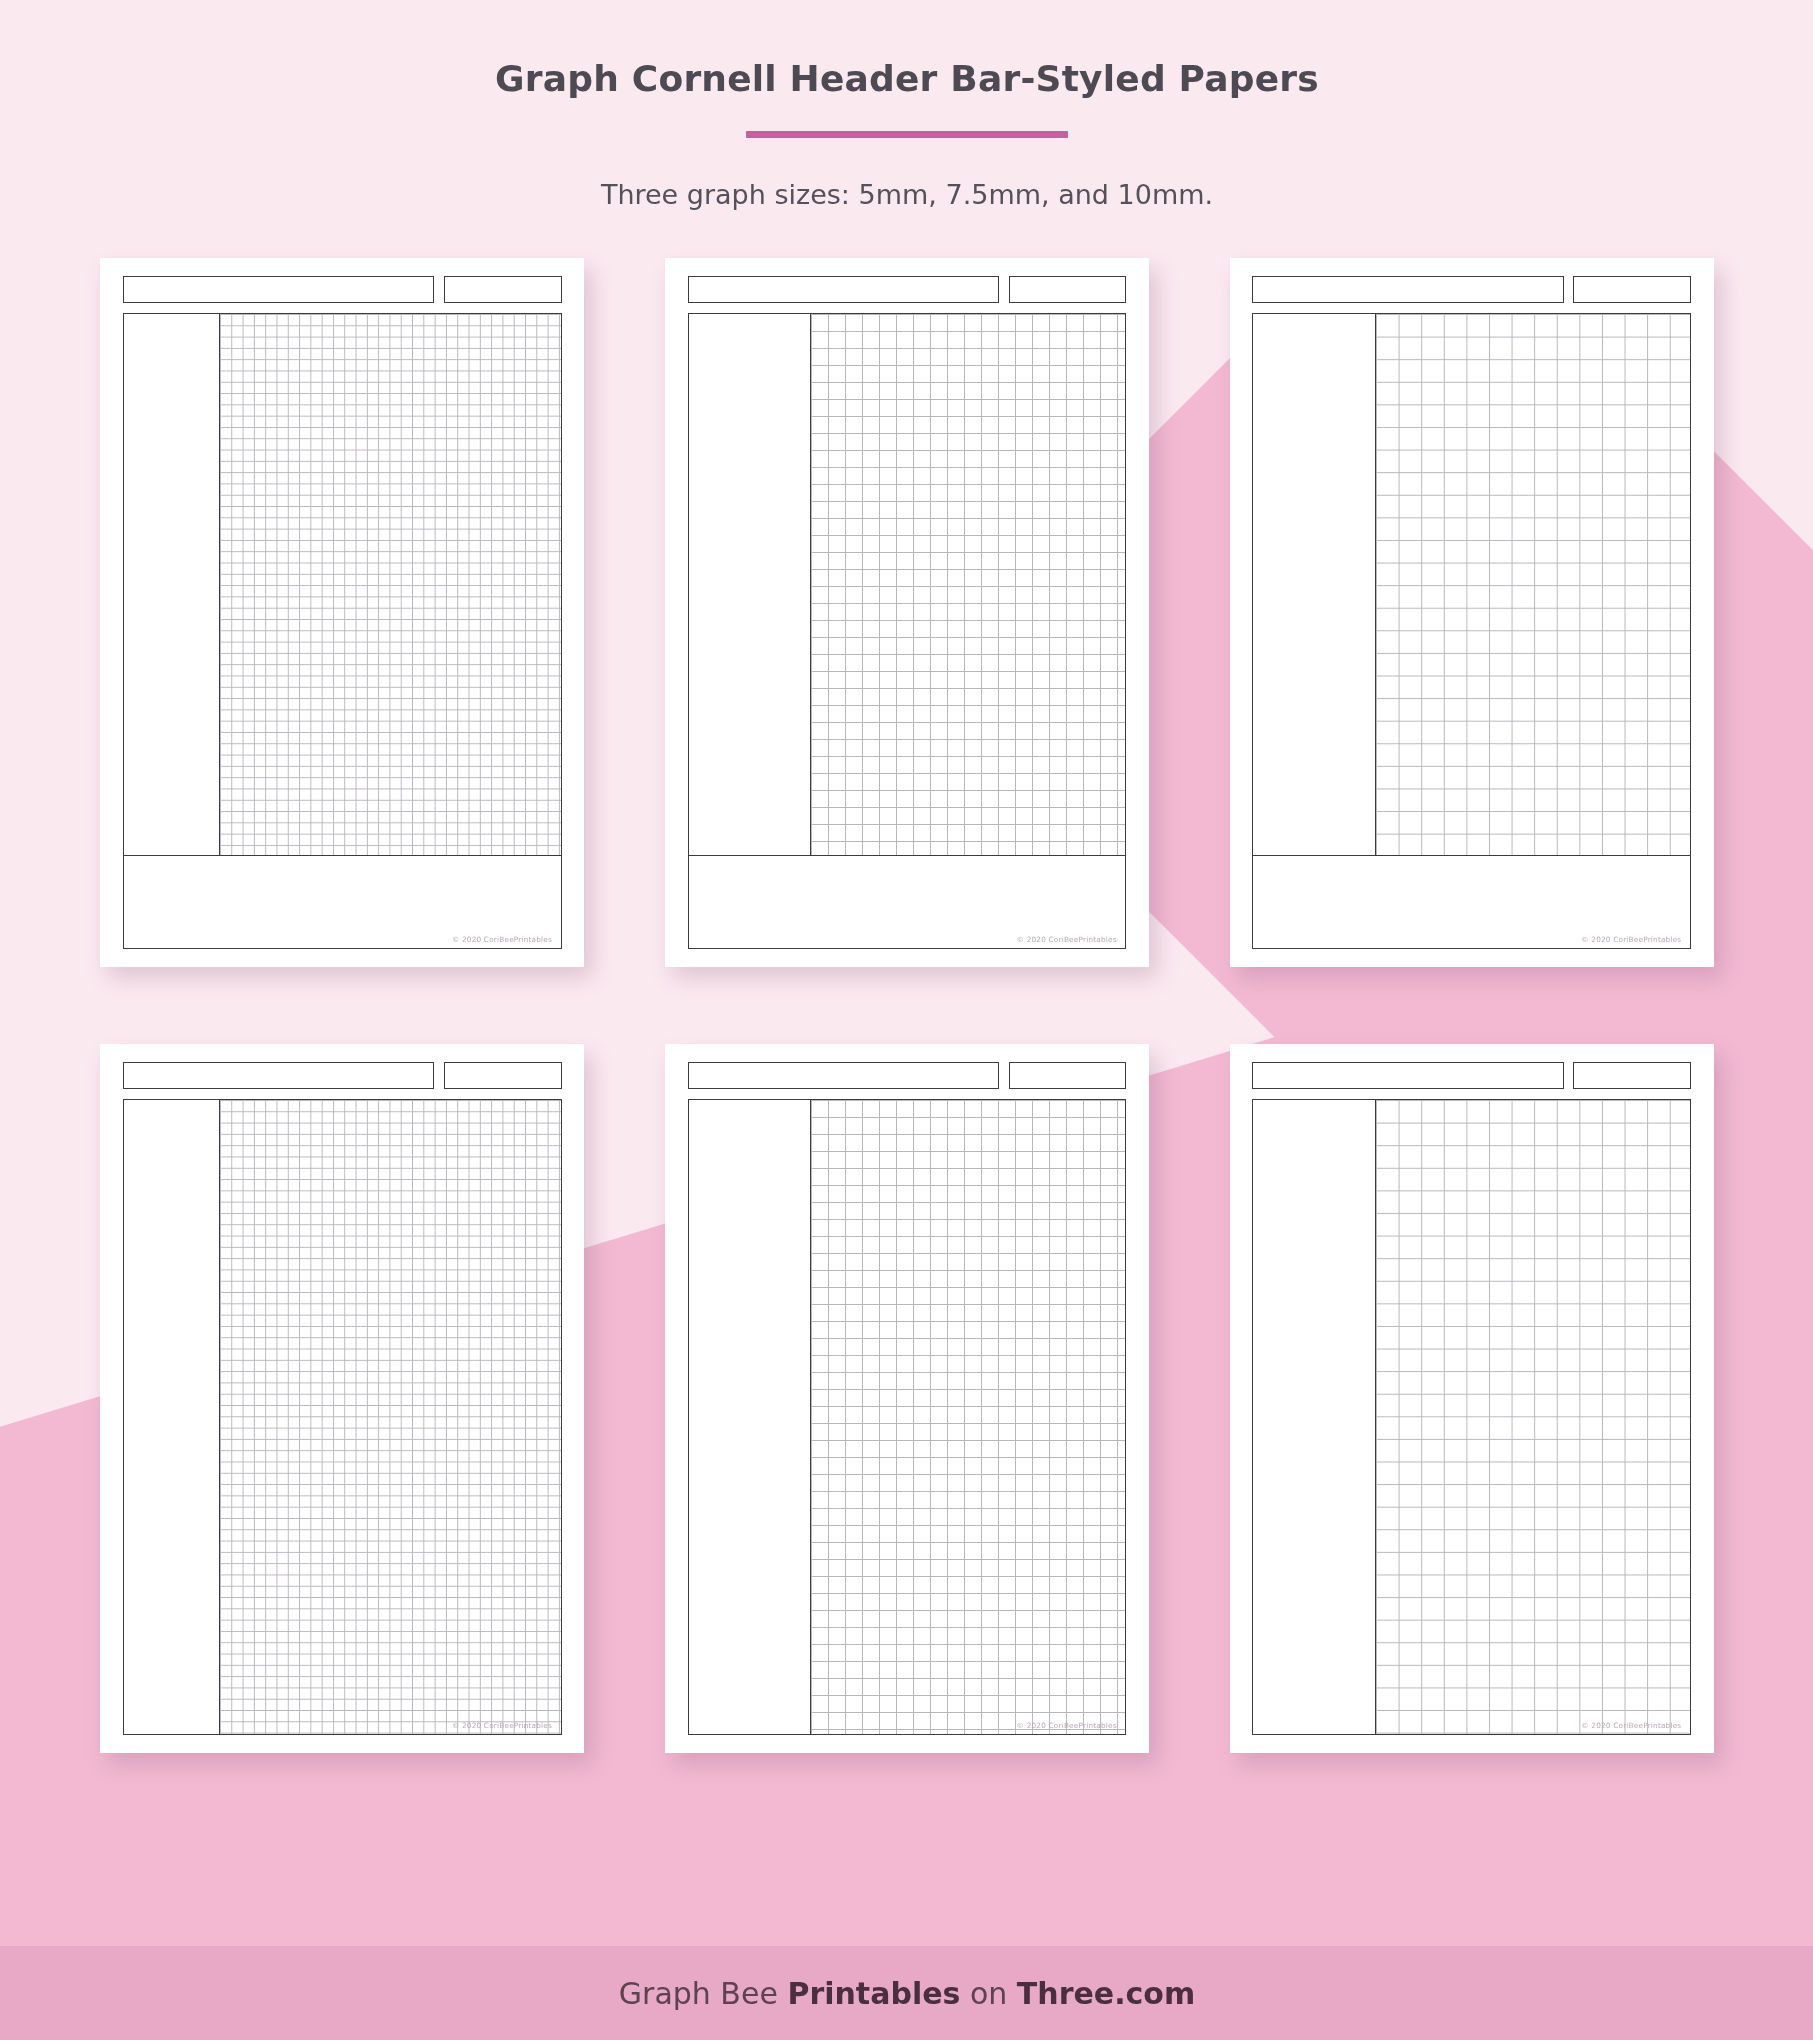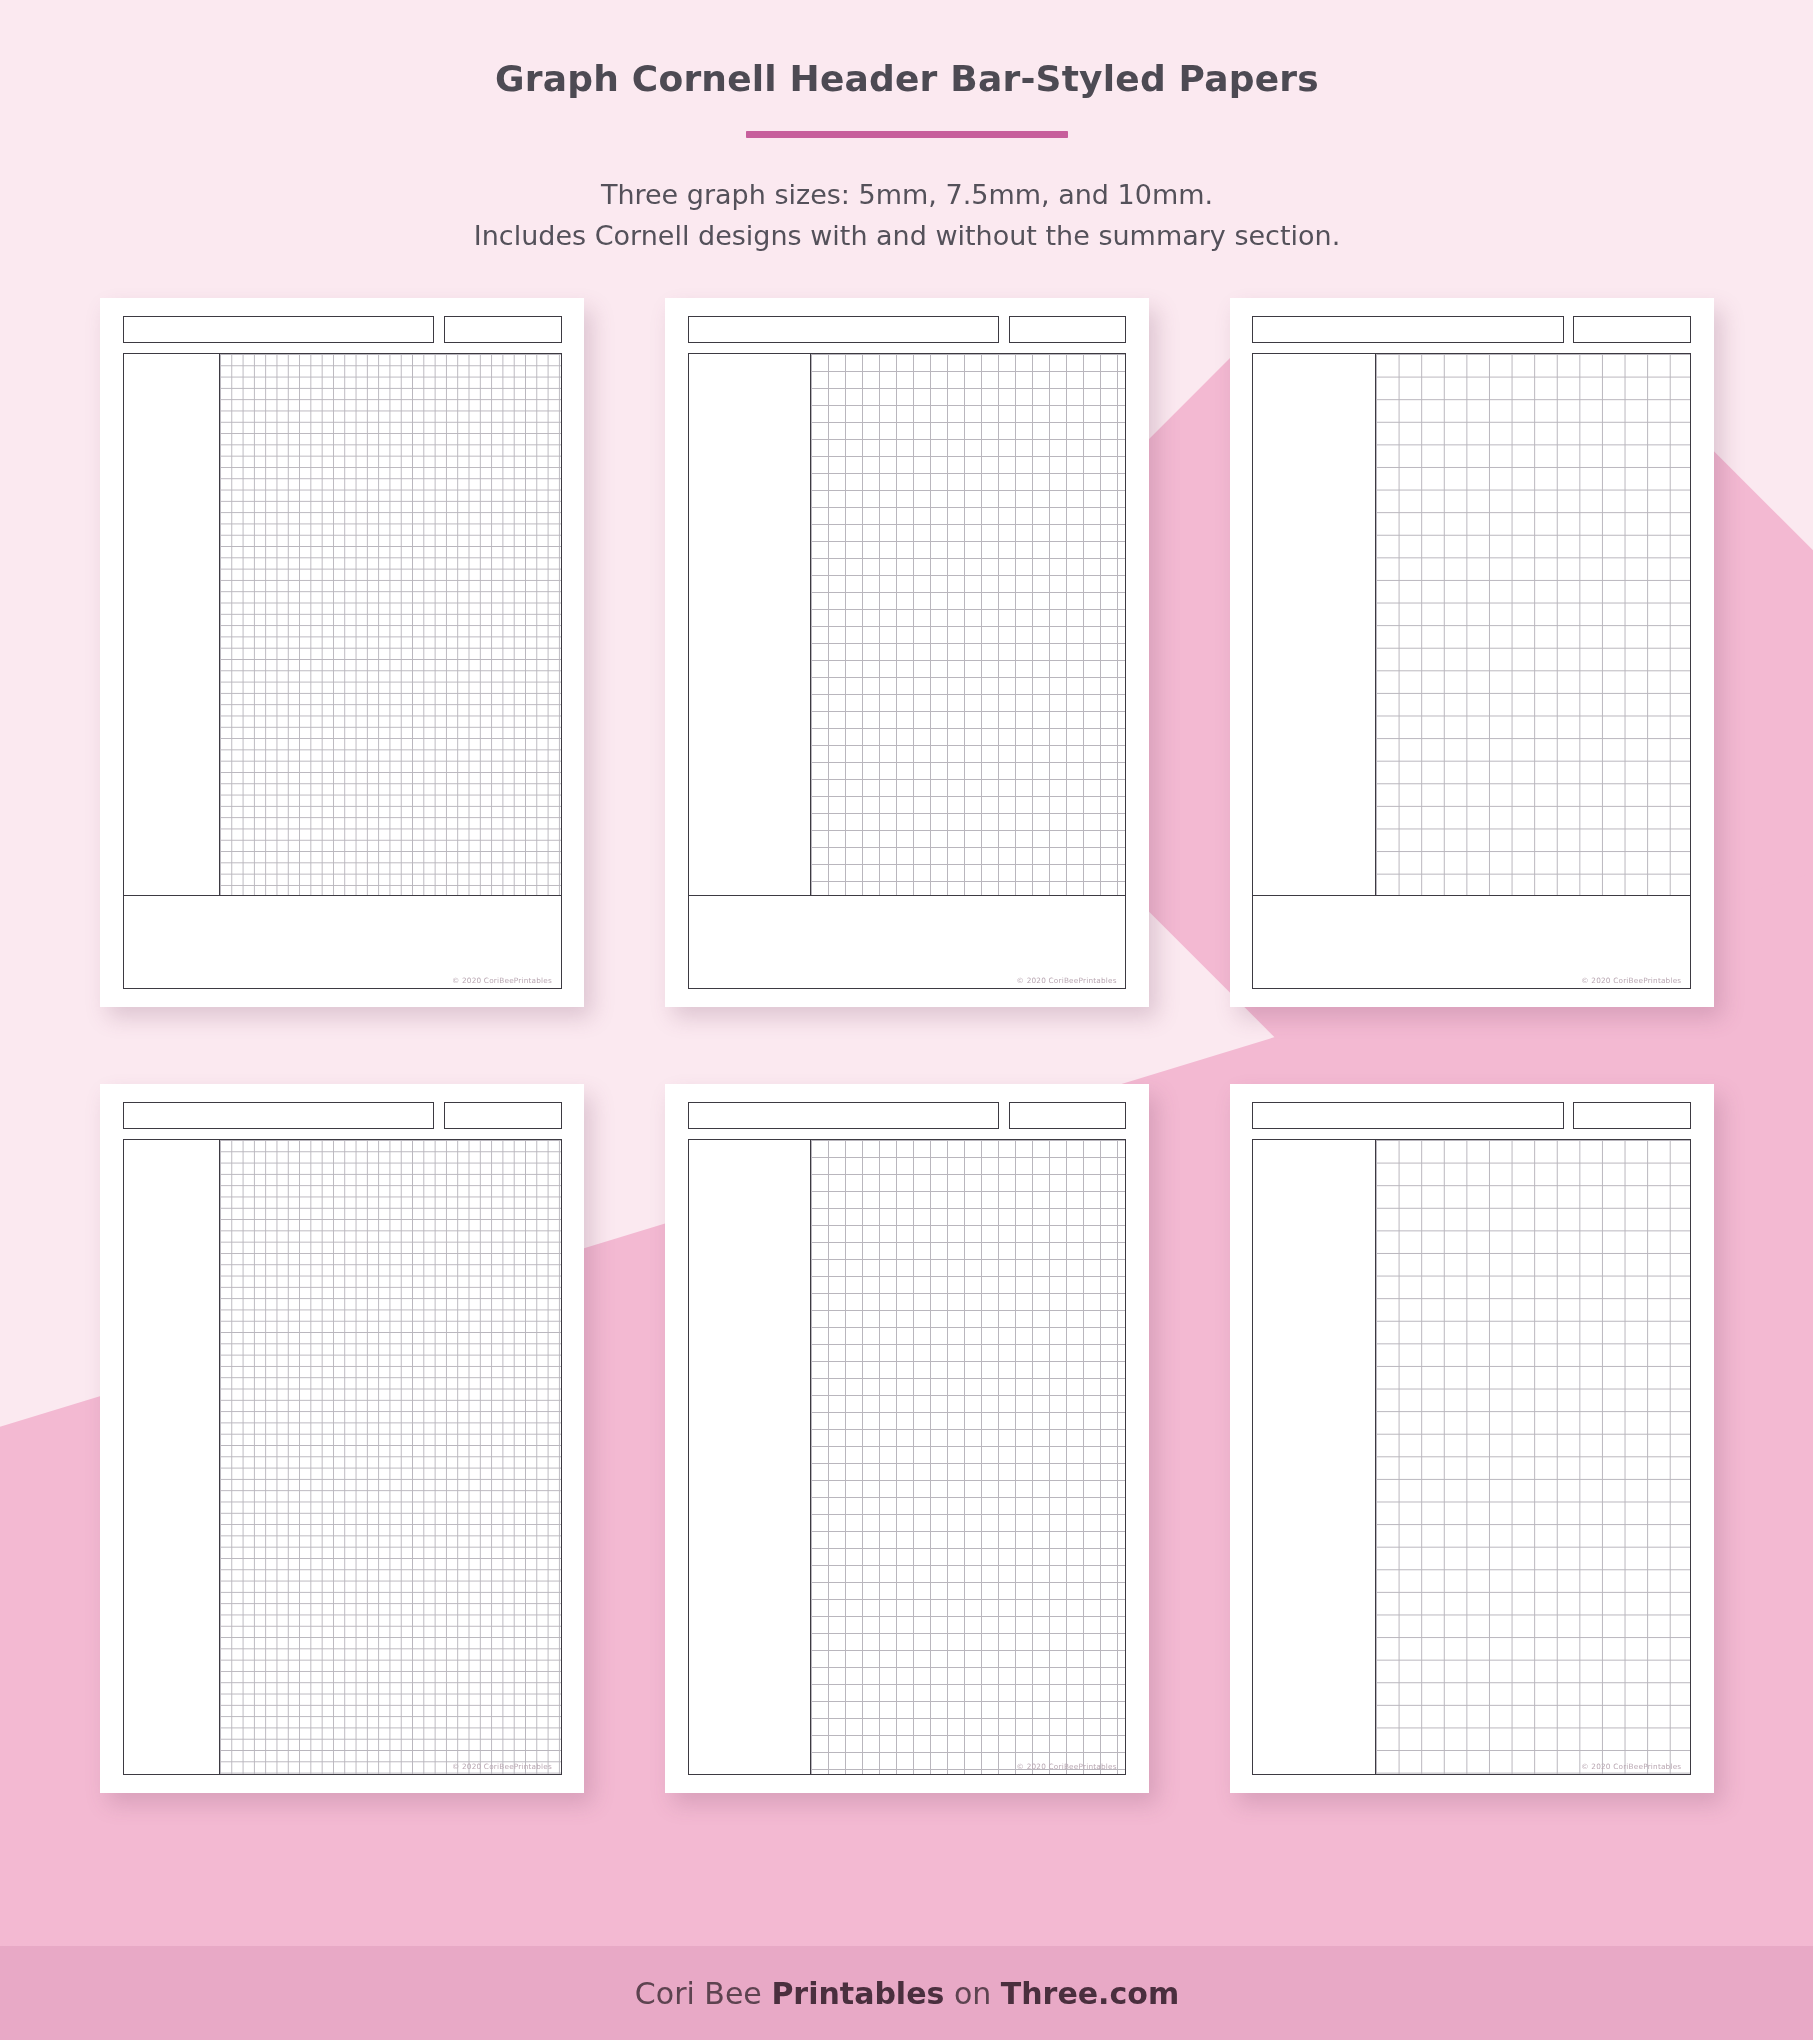--- a/index.html
+++ b/index.html
@@ -182,21 +182,20 @@
   <div class="deco-diag-right"></div>
   <div class="deco-diag-bottom"></div>
   <div class="deco-mask-top"></div>
 
   <div class="content">
 
     <div class="title">Graph Cornell Header Bar-Styled Papers</div>
     <div class="rule"></div>
     <div class="subtitle">
       <div>Three graph sizes: 5mm, 7.5mm, and 10mm.</div>
-      <div>Includes Cornell designs with and without the summary section.</div>
     </div>
 
     <div class="grid-wrap">
 
       <div class="sheet">
         <div class="sheet-inner">
           <div class="hdr">
             <div class="hdr-bar main"></div>
             <div class="hdr-bar side"></div>
           </div>
@@ -290,17 +289,17 @@
             </div>
           </div>
           <div class="credit">© 2020 CoriBeePrintables</div>
         </div>
       </div>
 
     </div>
   </div>
 
   <div class="footer">
-    <div class="footer-text"><span>Cori Bee </span><span class="b">Printables</span><span> on </span><span class="b">Three.com</span></div>
+    <div class="footer-text"><span>Graph Bee </span><span class="b">Printables</span><span> on </span><span class="b">Three.com</span></div>
   </div>
 
 </div>
 
 
 </body></html>

